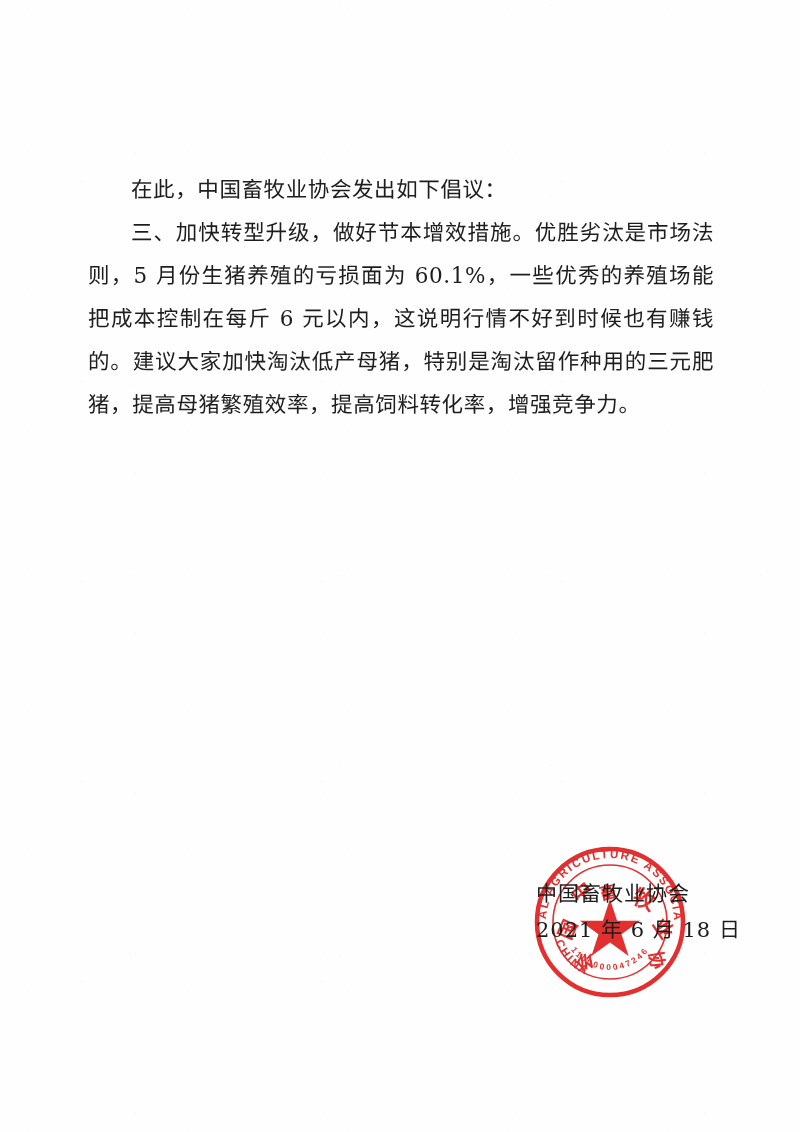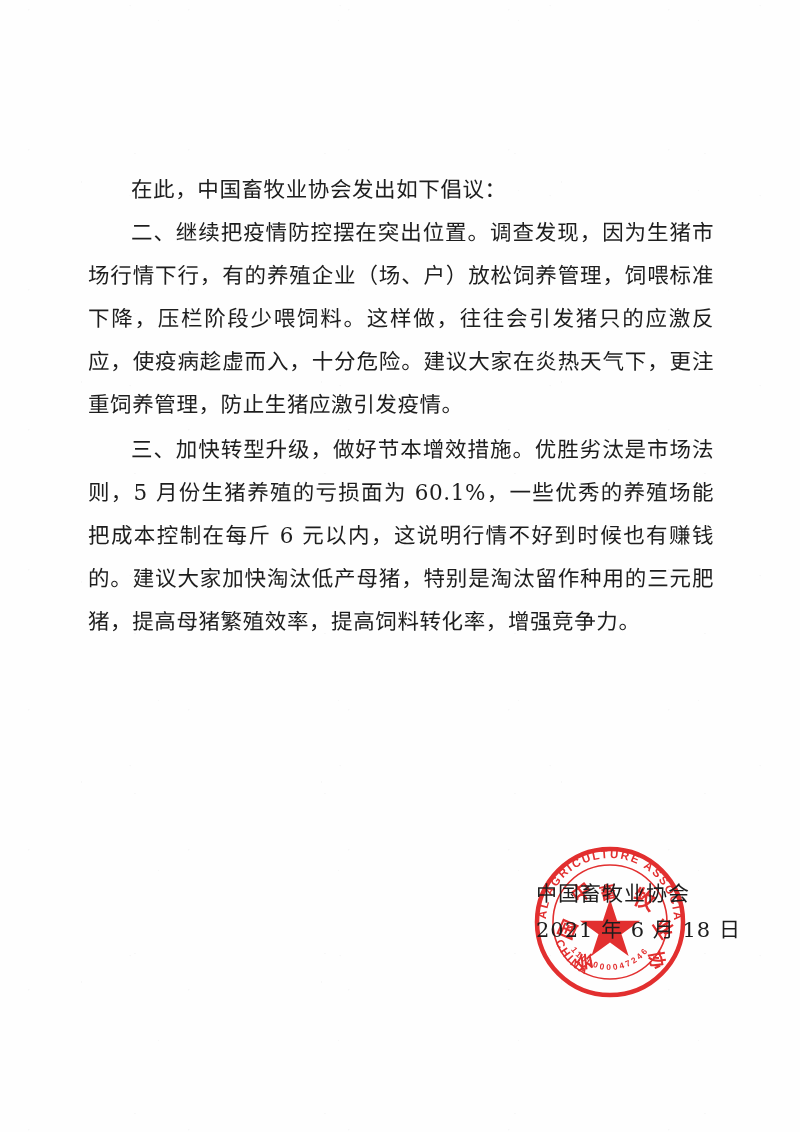--- a/index.html
+++ b/index.html
@@ -101,21 +101,20 @@
     background-size: 160px 140px, 210px 190px, 180px 170px, 240px 200px, 190px 160px;
   }
 </style>
 </head>
 <body>
 
 <div class="page">
 
   <div class="doc-body">
     <p class="para lead">在此，中国畜牧业协会发出如下倡议：</p>
-    <p class="para">二、继续把疫情防控摆在突出位置。调查发现，因为生猪市场行情下行，有的养殖企业（场、户）放松饲养管理，饲喂标准下降，压栏阶段少喂饲料。这样做，往往会引发猪只的应激反应，使疫病趁虚而入，十分危险。建议大家在炎热天气下，更注重饲养管理，防止生猪应激引发疫情。</p>
     <p class="para">三、加快转型升级，做好节本增效措施。优胜劣汰是市场法则，5 月份生猪养殖的亏损面为 60.1%，一些优秀的养殖场能把成本控制在每斤 6 元以内，这说明行情不好到时候也有赚钱的。建议大家加快淘汰低产母猪，特别是淘汰留作种用的三元肥猪，提高母猪繁殖效率，提高饲料转化率，增强竞争力。</p>
   </div>
 
   <div class="seal">
     <svg viewBox="0 0 164 164" xmlns="http://www.w3.org/2000/svg">
       <defs>
         <path id="ringTop" d="M 18,82 A 64,64 0 0 1 146,82"></path>
         <path id="ringBottom" d="M 24,82 A 58,58 0 0 0 140,82"></path>
         <path id="numArc" d="M 34,82 A 48,48 0 0 0 130,82"></path>
         <path id="cnArcL" d="M 36,82 A 46,46 0 0 1 82,36"></path>

